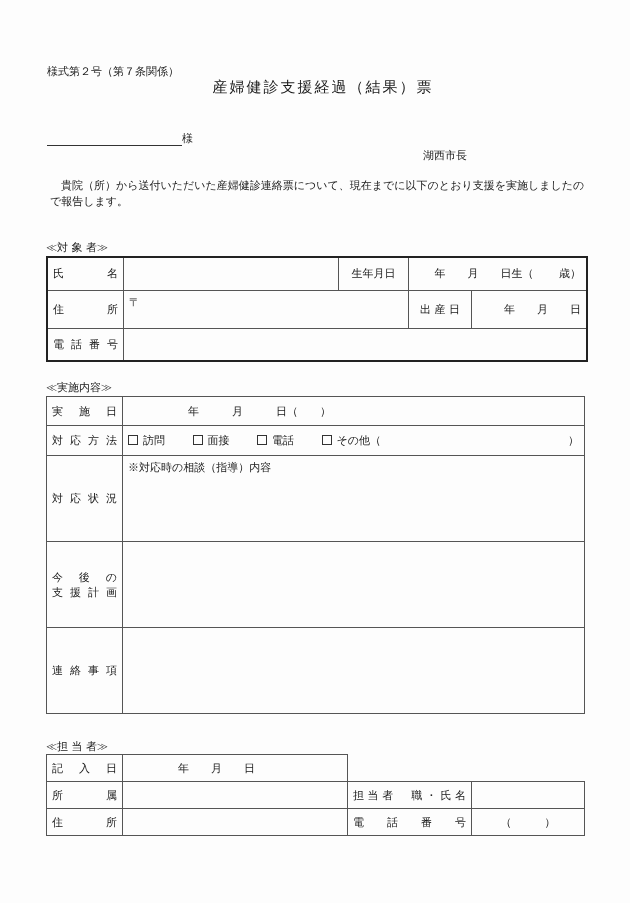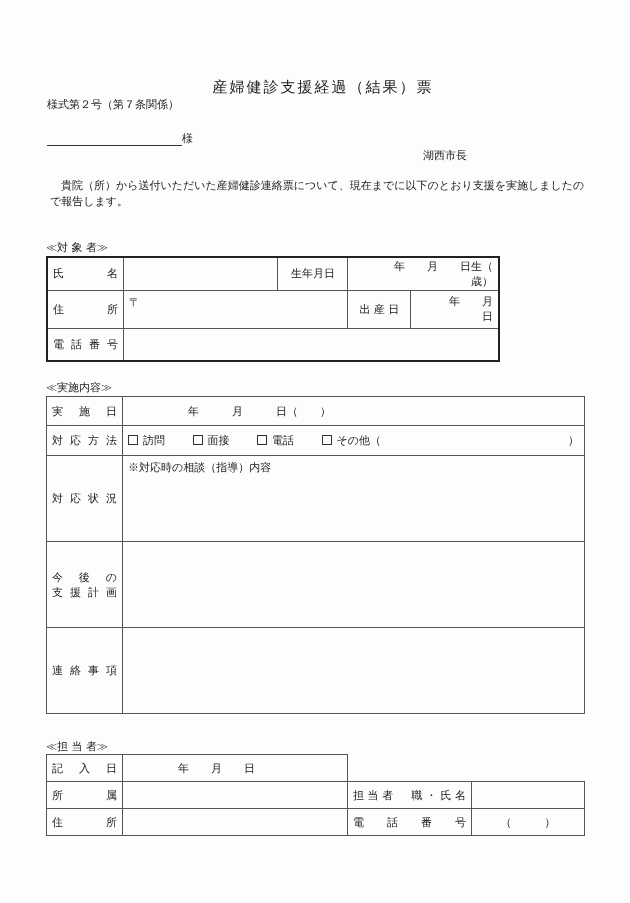--- a/index.html
+++ b/index.html
@@ -1,28 +1,28 @@
 <!DOCTYPE html>
 <html><head>
 <meta charset="utf-8">
 <style>
   html, body { margin:0; padding:0; }
   body { width:630px; height:903px; background:#fdfdfd; position:relative; overflow:hidden;
          font-family:"DejaVu Serif", "Liberation Serif", serif; color:#1a1a1a; }
   .abs { position:absolute; white-space:nowrap; }
-  .form-no { left:47px; top:64px; font-size:11px;margin-top:33px; }
+  .form-no { left:47px; top:64px; font-size:11px; }
   .title { left:0; width:630px; top:78px; text-align:center; font-size:15px; letter-spacing:2px; padding-left:8px; }
   .addressee-line { left:47px; top:145px; width:135px; border-bottom:1px solid #333; height:0; }
   .sama { left:182px; top:131px; font-size:11px; }
   .mayor { left:423px; top:148px; font-size:11px; }
   .body-text { left:50px; top:178px; width:540px; font-size:11px; line-height:16px; white-space:normal; text-indent:11px; }
   .section { font-size:11px; left:46px; }
   table { position:absolute; border-collapse:collapse; font-size:11px; }
   td { border:1px solid #555; padding:0 5px; vertical-align:middle; }
-  .t1 { left:46px; top:256px; width:454px; border:2px solid #222; }
+  .t1 { left:46px; top:256px; width:542px; border:2px solid #222; }
   .t2 { left:46px; top:396px; width:539px; }
   .t3 { left:46px; top:754px; width:539px; }
   .lbl { text-align:justify; text-align-last:justify; }
   .center { text-align:center; }
   .top { vertical-align:top; padding-top:4px; }
   .noborder { border:none; }
   .chk { display:inline-block; width:8px; height:8px; border:1px solid #333; margin-right:5px; vertical-align:-1px; }
   .opt { margin-right:24px;margin-top:36px; }
 </style>
 </head>

